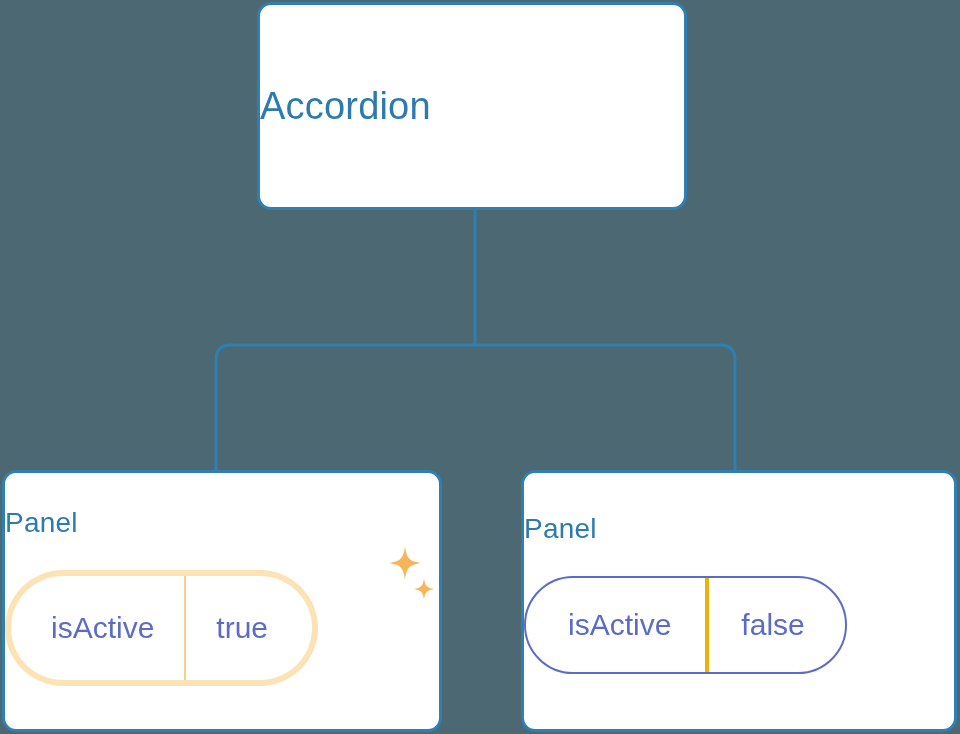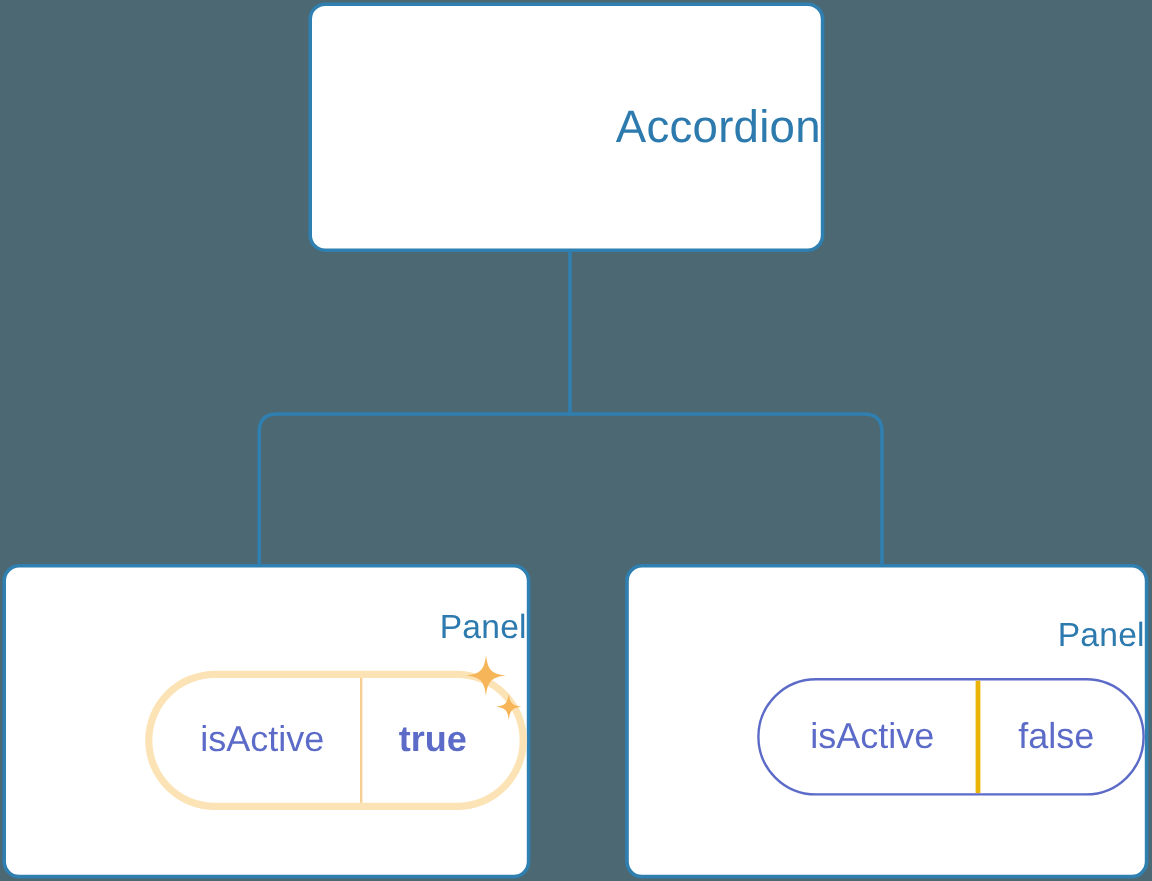--- a/index.html
+++ b/index.html
@@ -31,22 +31,21 @@
 
   
   .node {
     position: absolute;
     box-sizing: border-box;
     background: #ffffff;
     border: 3px solid #2f7fb0;
     border-radius: 14px;
     display: flex;
     flex-direction: column;
-    align-items: flex-end;
-    padding-left: 20px;
+    align-items: flex-start;
   }
   #node-accordion {
     left: 257px;
     top: 2px;
     width: 430px;
     height: 208px;
     justify-content: center;
   }
   #node-panel-left {
     left: 2px;
@@ -70,21 +69,21 @@
     letter-spacing: 0.2px;
     white-space: nowrap;
   }
   #node-accordion .node-title {
     font-size: 38px;
   }
 
   
   .pill-wrap {
     position: relative;
-    margin-top: 22px;
+    margin-top: 33px;
   }
 
   .pill {
     position: relative;
     box-sizing: border-box;
     display: flex;
     align-items: stretch;
     background: #ffffff;
     border-radius: 999px;
     overflow: hidden;
@@ -127,21 +126,21 @@
   }
   .pill-highlight-inner {
     border-color: #f7b55a;
   }
   .pill-highlight-inner .pill-cell.key {
     padding: 0 30px 0 40px;
   }
   .pill-highlight-inner .pill-cell.val {
     padding: 0 44px 0 30px;
     border-left: 2px solid #f7cf95;
-    font-weight: bold;
+    font-weight: normal;
   }
 
   
   .sparkles {
     position: absolute;
     pointer-events: none;
   }
   #sparkle-group-left {
     left: 383px;
     top: 540px;

